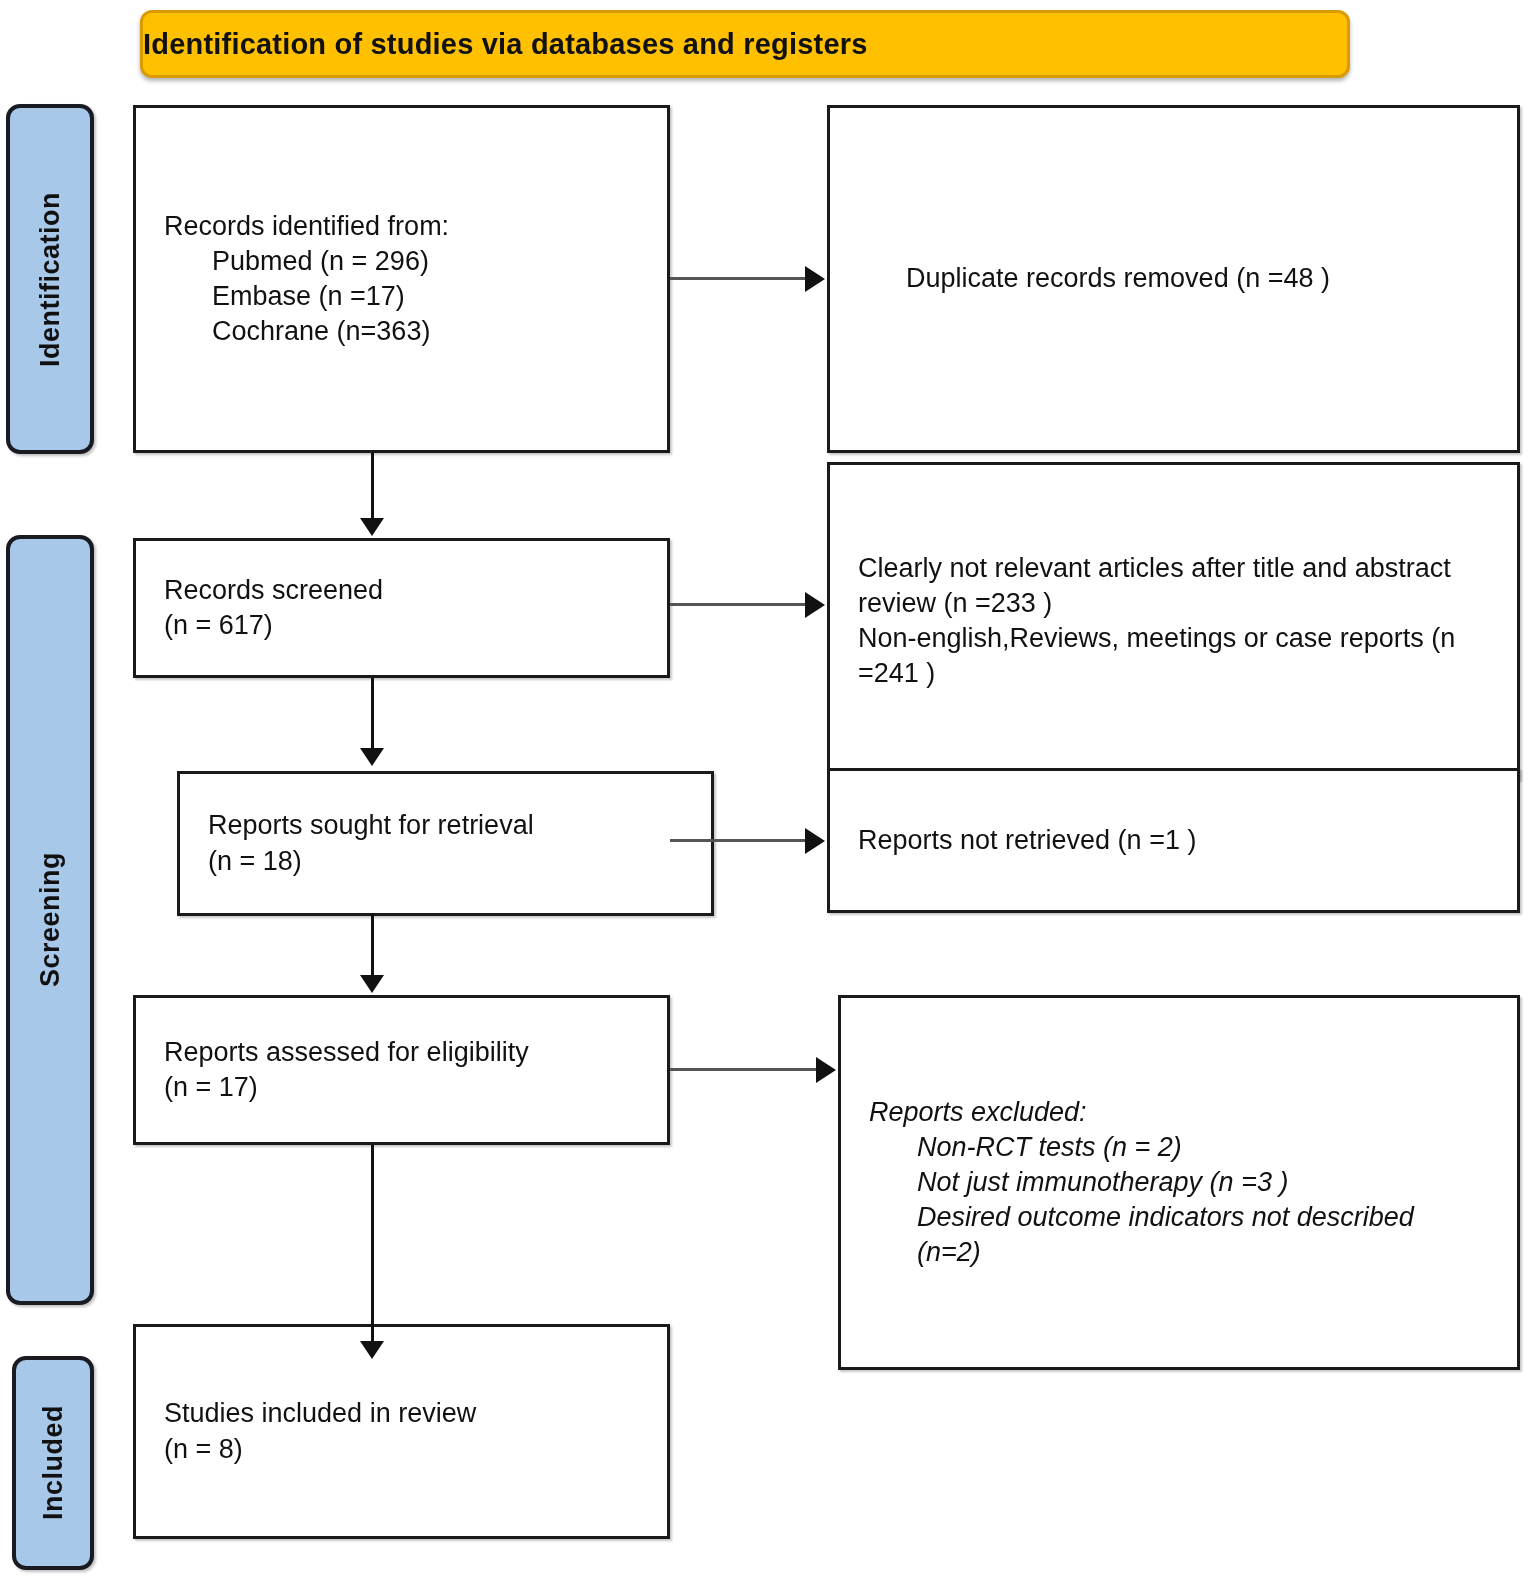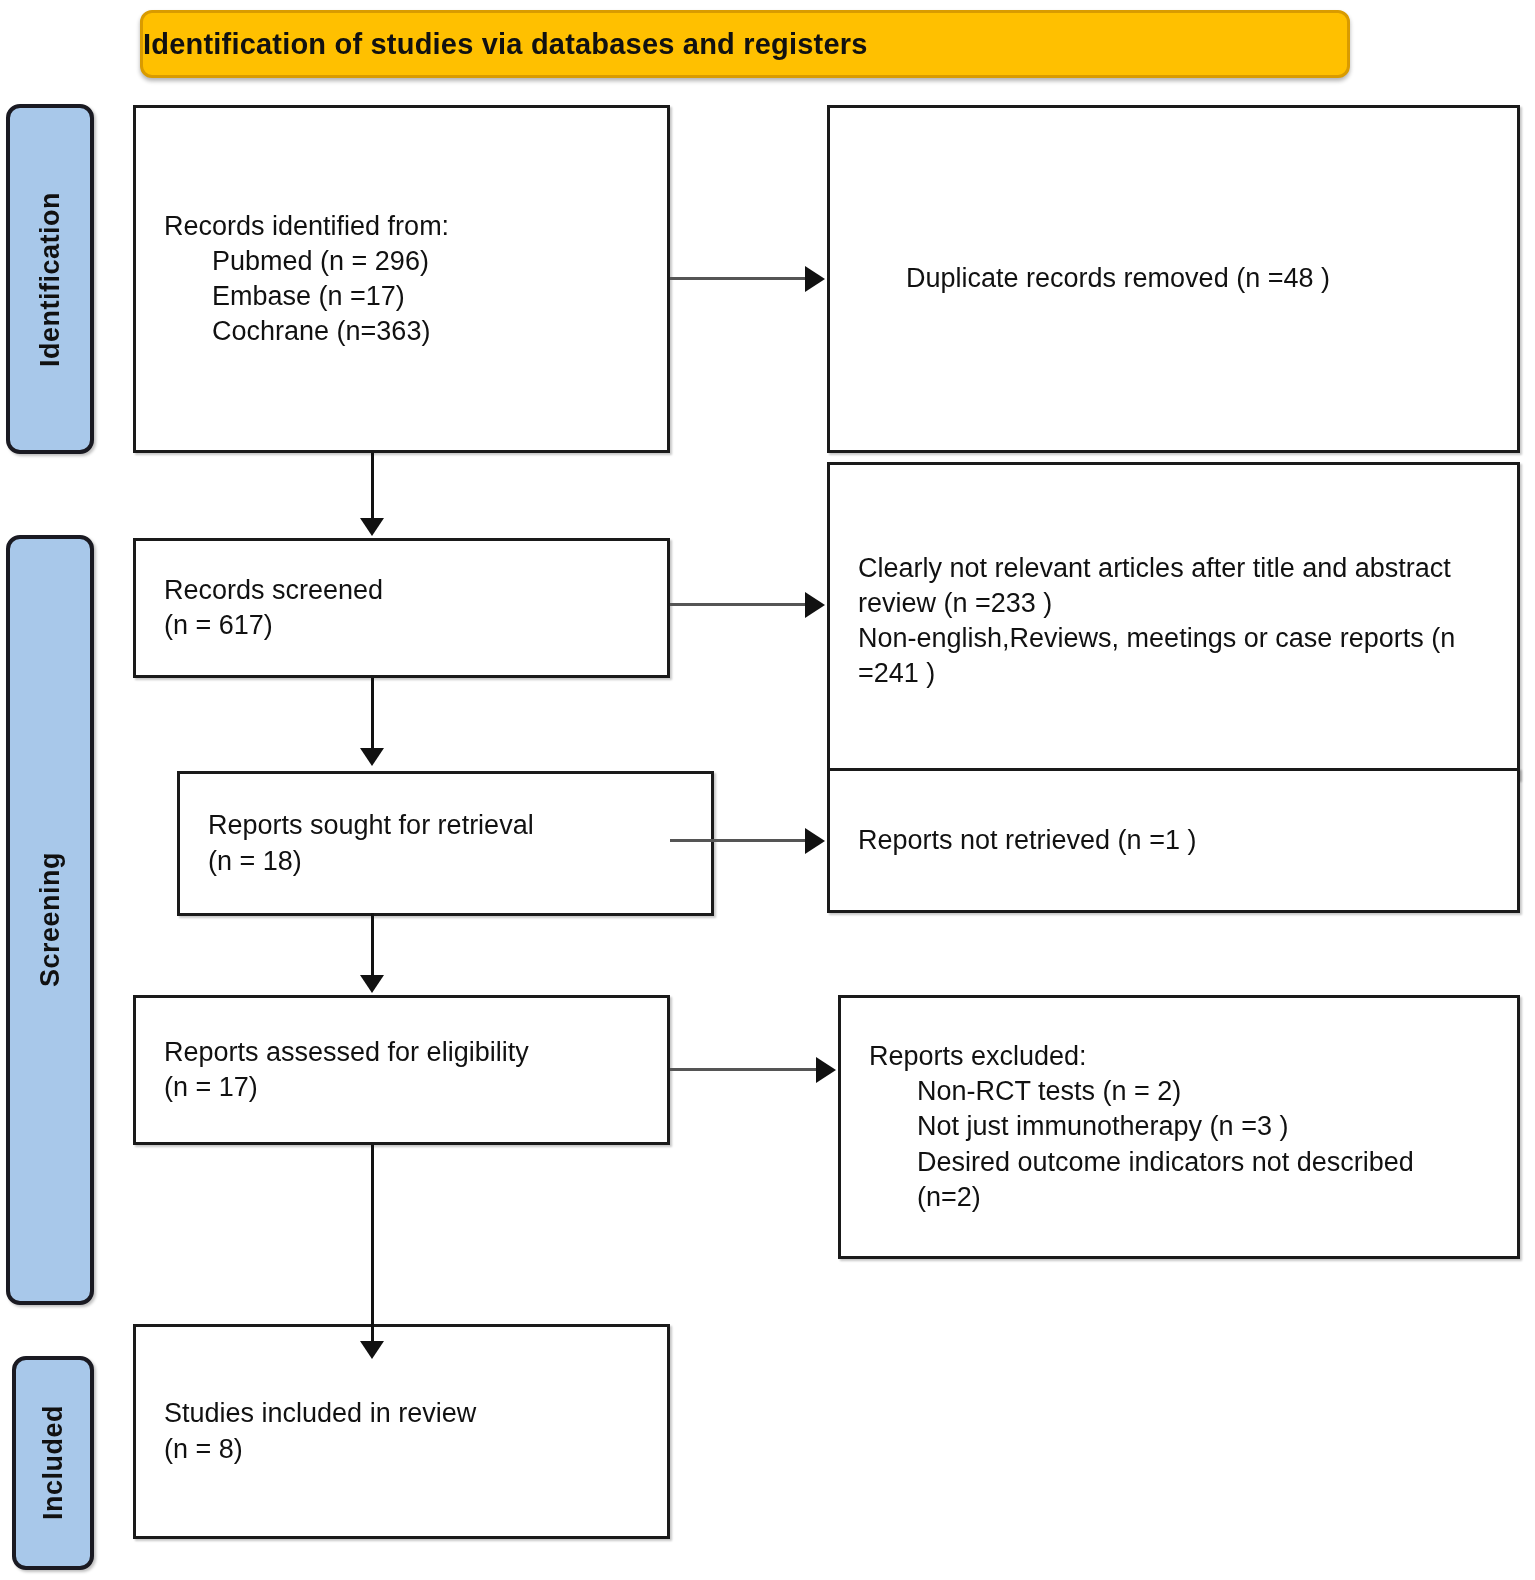--- a/index.html
+++ b/index.html
@@ -90,21 +90,21 @@
   .wrapline { white-space: normal; }
 
   
   #box-identified      { left: 133px; top: 105px;  width: 537px; height: 348px; }
   #box-removed         { left: 827px; top: 105px;  width: 693px; height: 348px; }
   #box-screened        { left: 133px; top: 538px;  width: 537px; height: 140px; }
   #box-not-relevant    { left: 827px; top: 462px;  width: 693px; height: 318px; }
   #box-sought          { left: 133px; top: 771px;  width: 537px; height: 145px; margin-left: 44px; }
   #box-not-retrieved   { left: 827px; top: 768px;  width: 693px; height: 145px; }
   #box-eligibility     { left: 133px; top: 995px;  width: 537px; height: 150px; }
-  #box-excluded        { left: 838px; top: 995px;  width: 682px; height: 264px; }
+  #box-excluded        { left: 838px; top: 995px;  width: 682px; height: 375px; font-style: italic; }
   #box-included        { left: 133px; top: 1280px; width: 537px; height: 215px; margin-top: 44px; }
 
   
   .conn { position: absolute; }
   .vline {
     background: #111111;
     width: 3px;
   }
   .hline {
     background: #555555;

